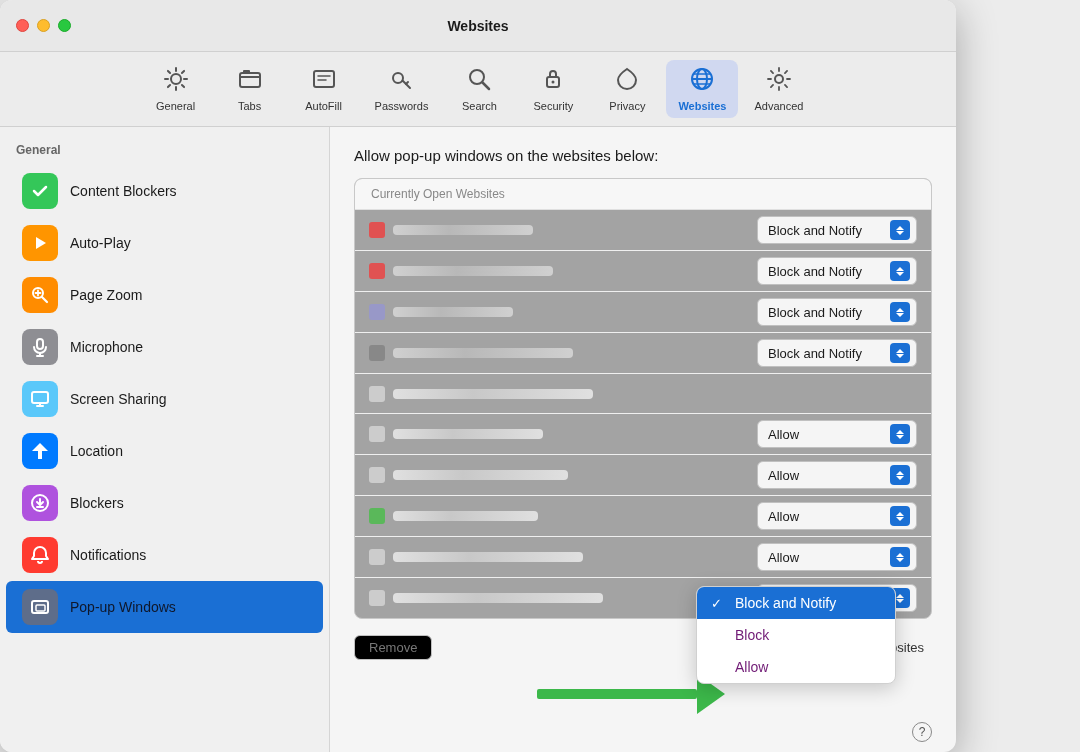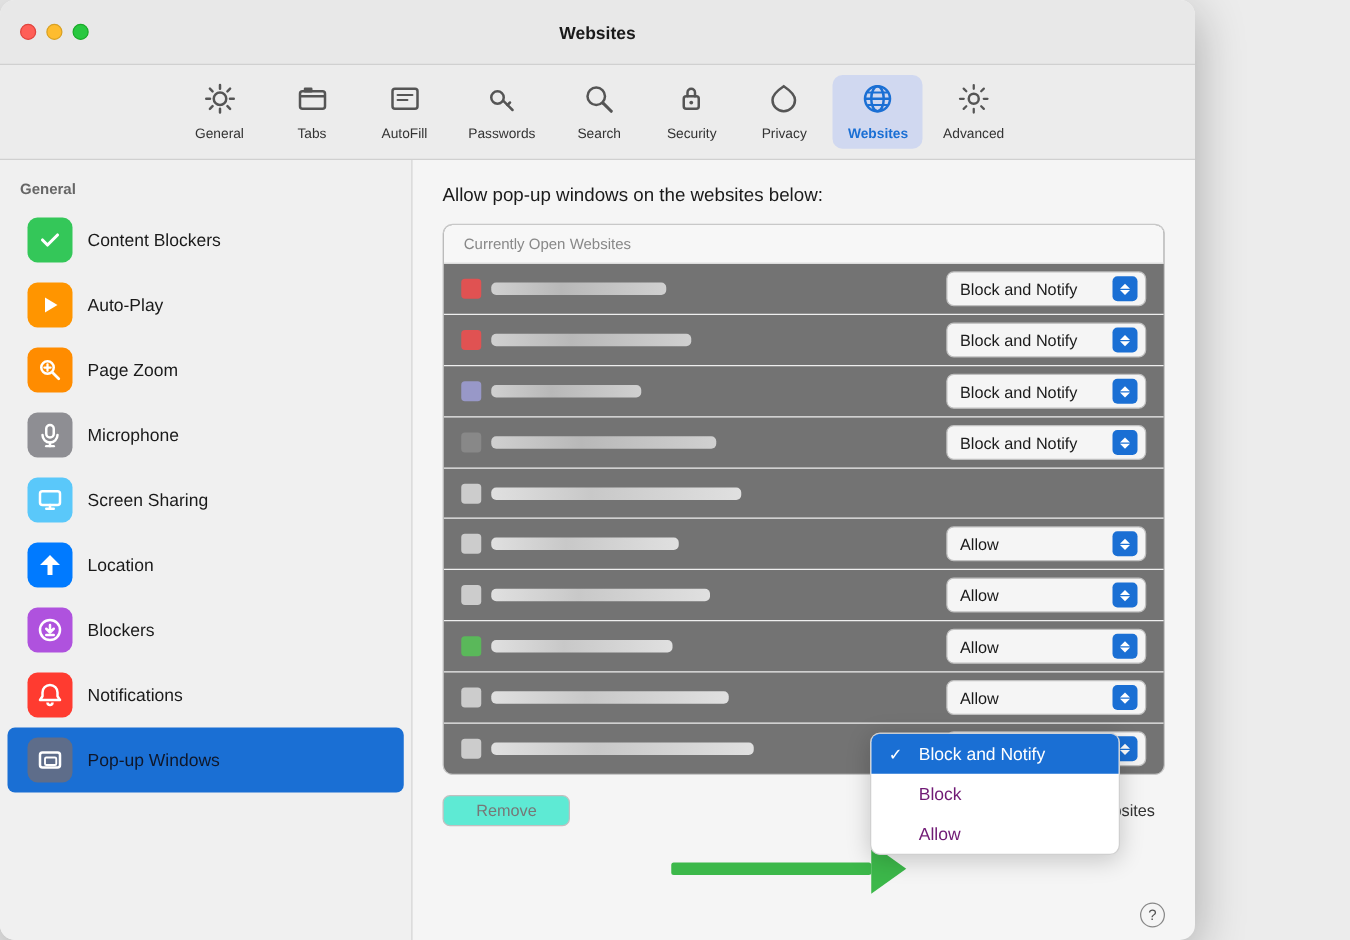--- a/index.html
+++ b/index.html
@@ -165,21 +165,21 @@
     .content-header {
       font-size: 15px;
       color: #1a1a1a;
       margin-bottom: 14px;
     }
 
     
     .websites-table {
       border: 1px solid #c8c8c8;
       border-radius: 8px;
-      background: #737373;
+      background: #a3a3a3;
       overflow: hidden;
     }
     .table-header {
       padding: 8px 16px;
       font-size: 12px;
       color: #888;
       background: #f7f7f7;
       border-bottom: 1px solid #e0e0e0;
       font-weight: 500;
     }
@@ -260,22 +260,22 @@
       padding: 10px 24px;
       gap: 16px;
       border-top: 1px solid #d0d0d0;
       background: #f5f5f5;
       flex-shrink: 0;
       position: relative;
     }
     .remove-button {
       border: 1px solid #c0c0c0;
       border-radius: 6px;
-      background: #5eead4;
-      padding: 4px 26px;
+      background: #000000;
+      padding: 4px 14px;
       font-size: 13px;
       color: #777;
       cursor: pointer;
     }
     .visiting-label {
       font-size: 13px;
       color: #333;
       flex: 1;
       text-align: right;
       margin-right: 8px;

